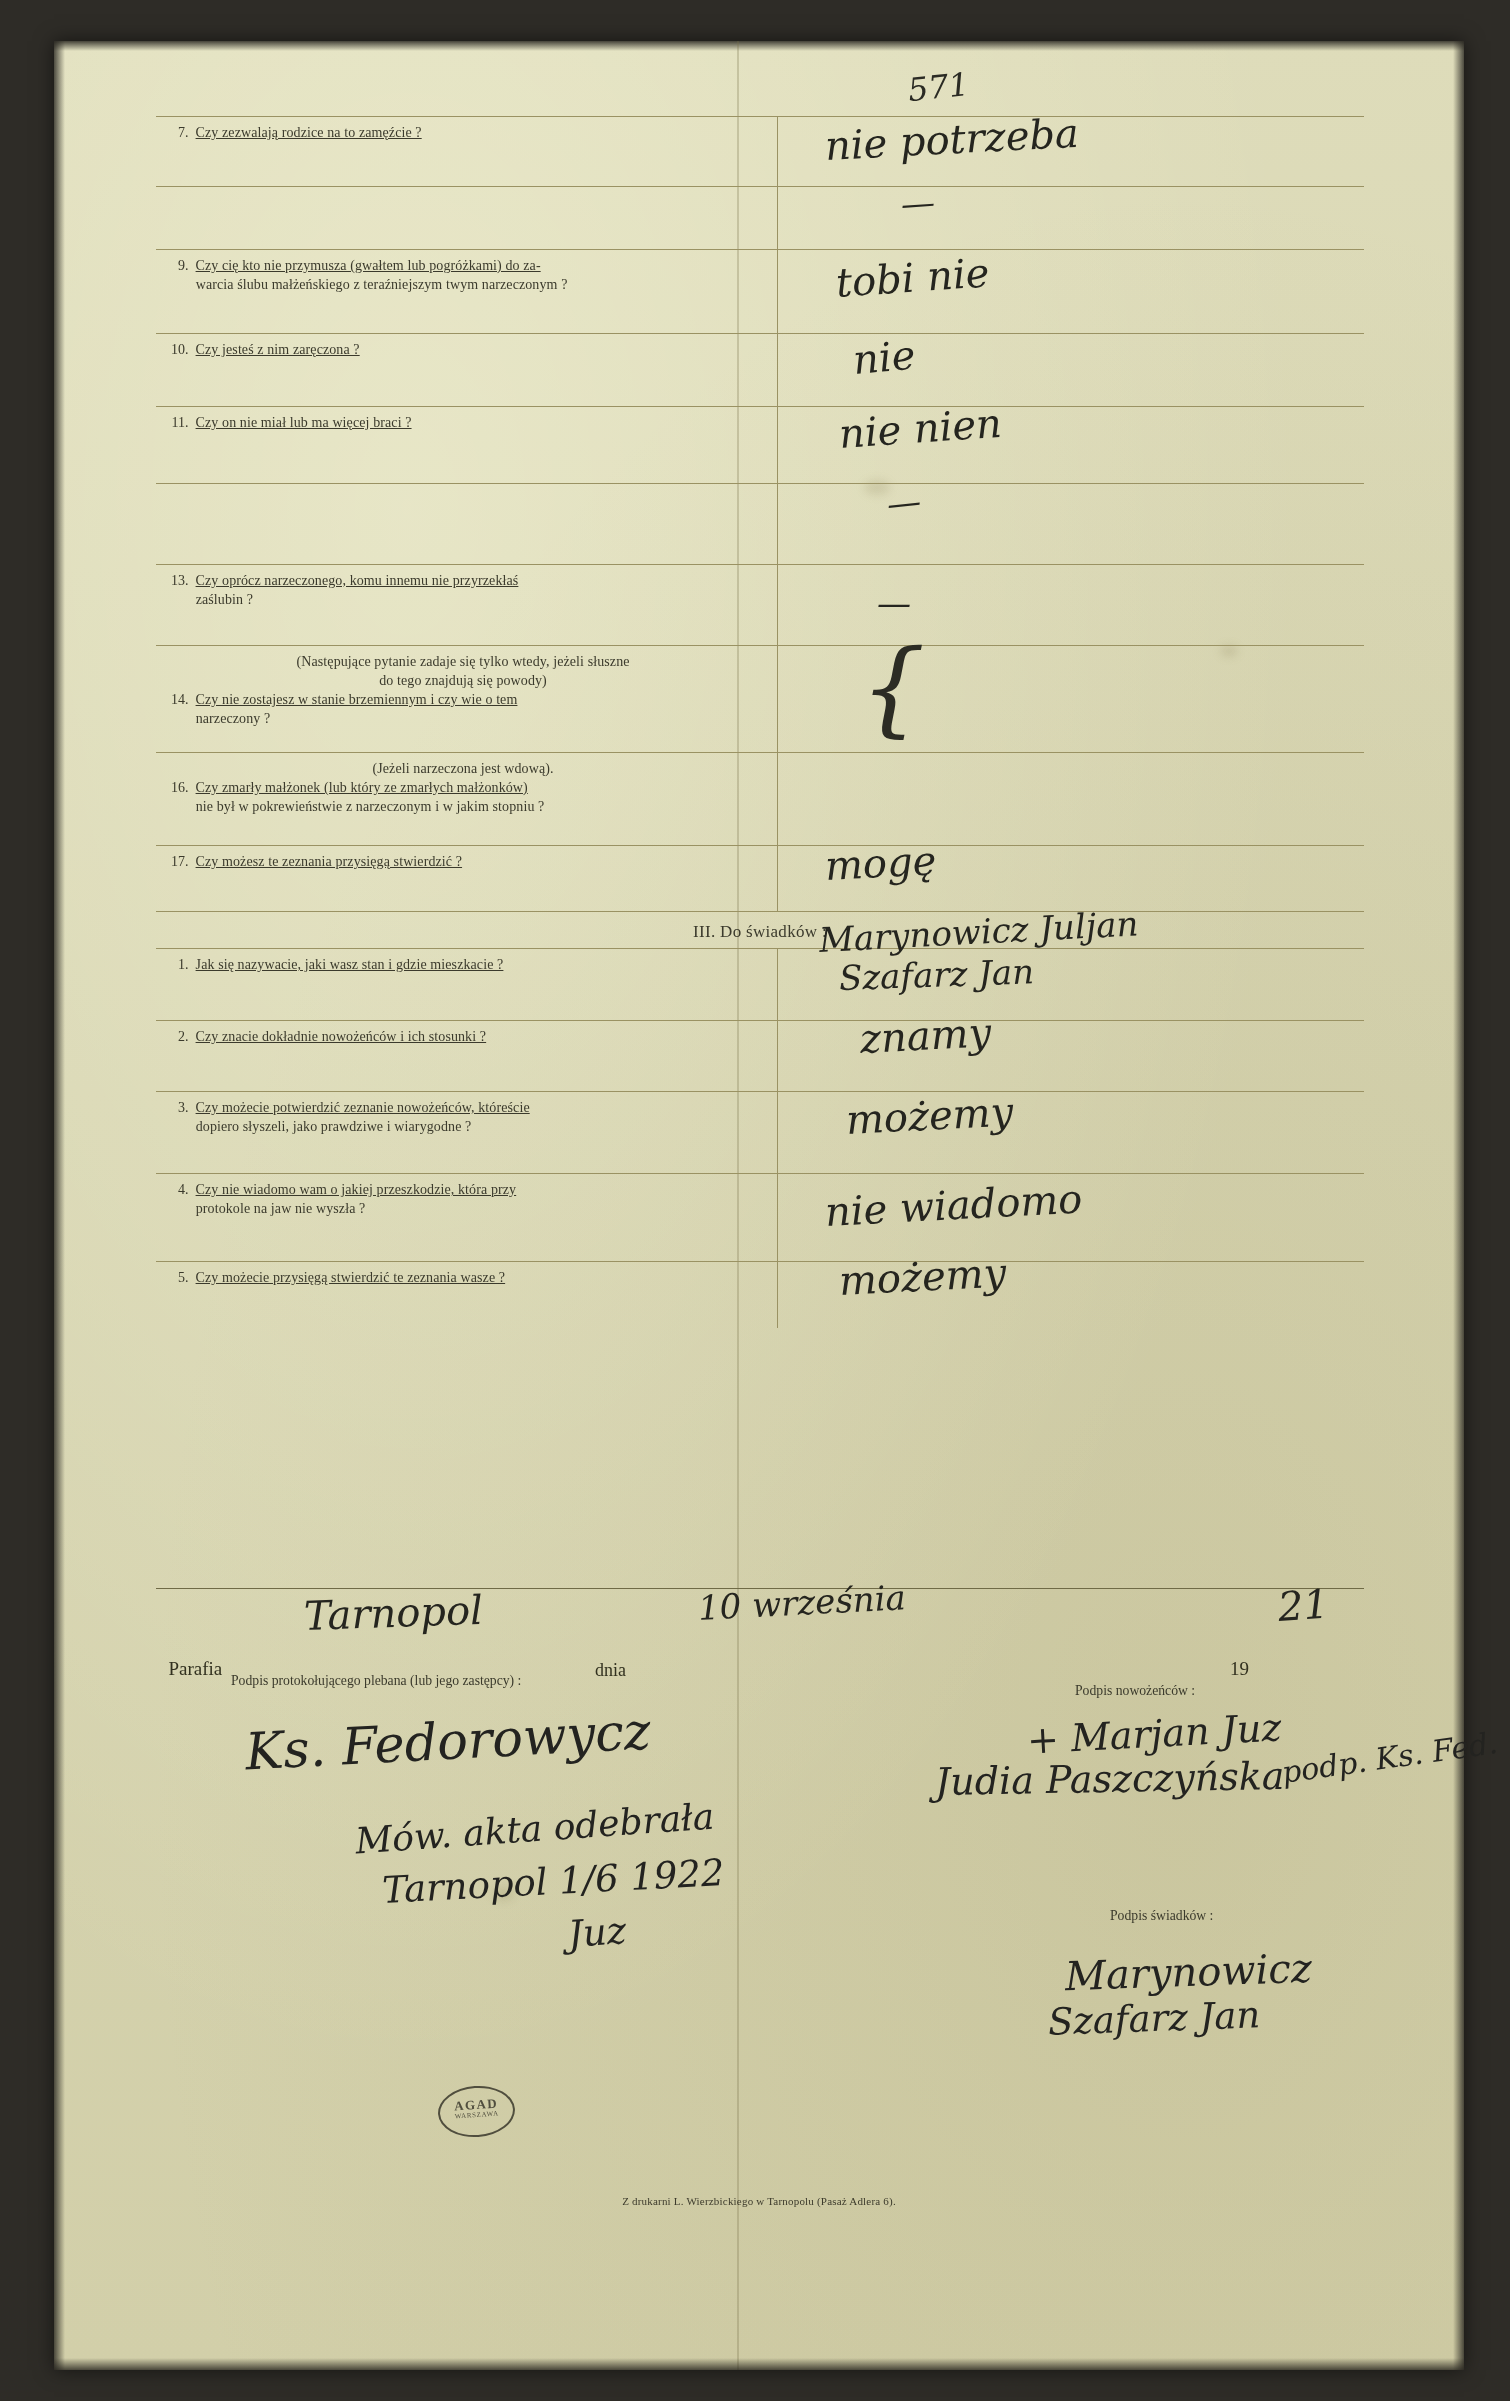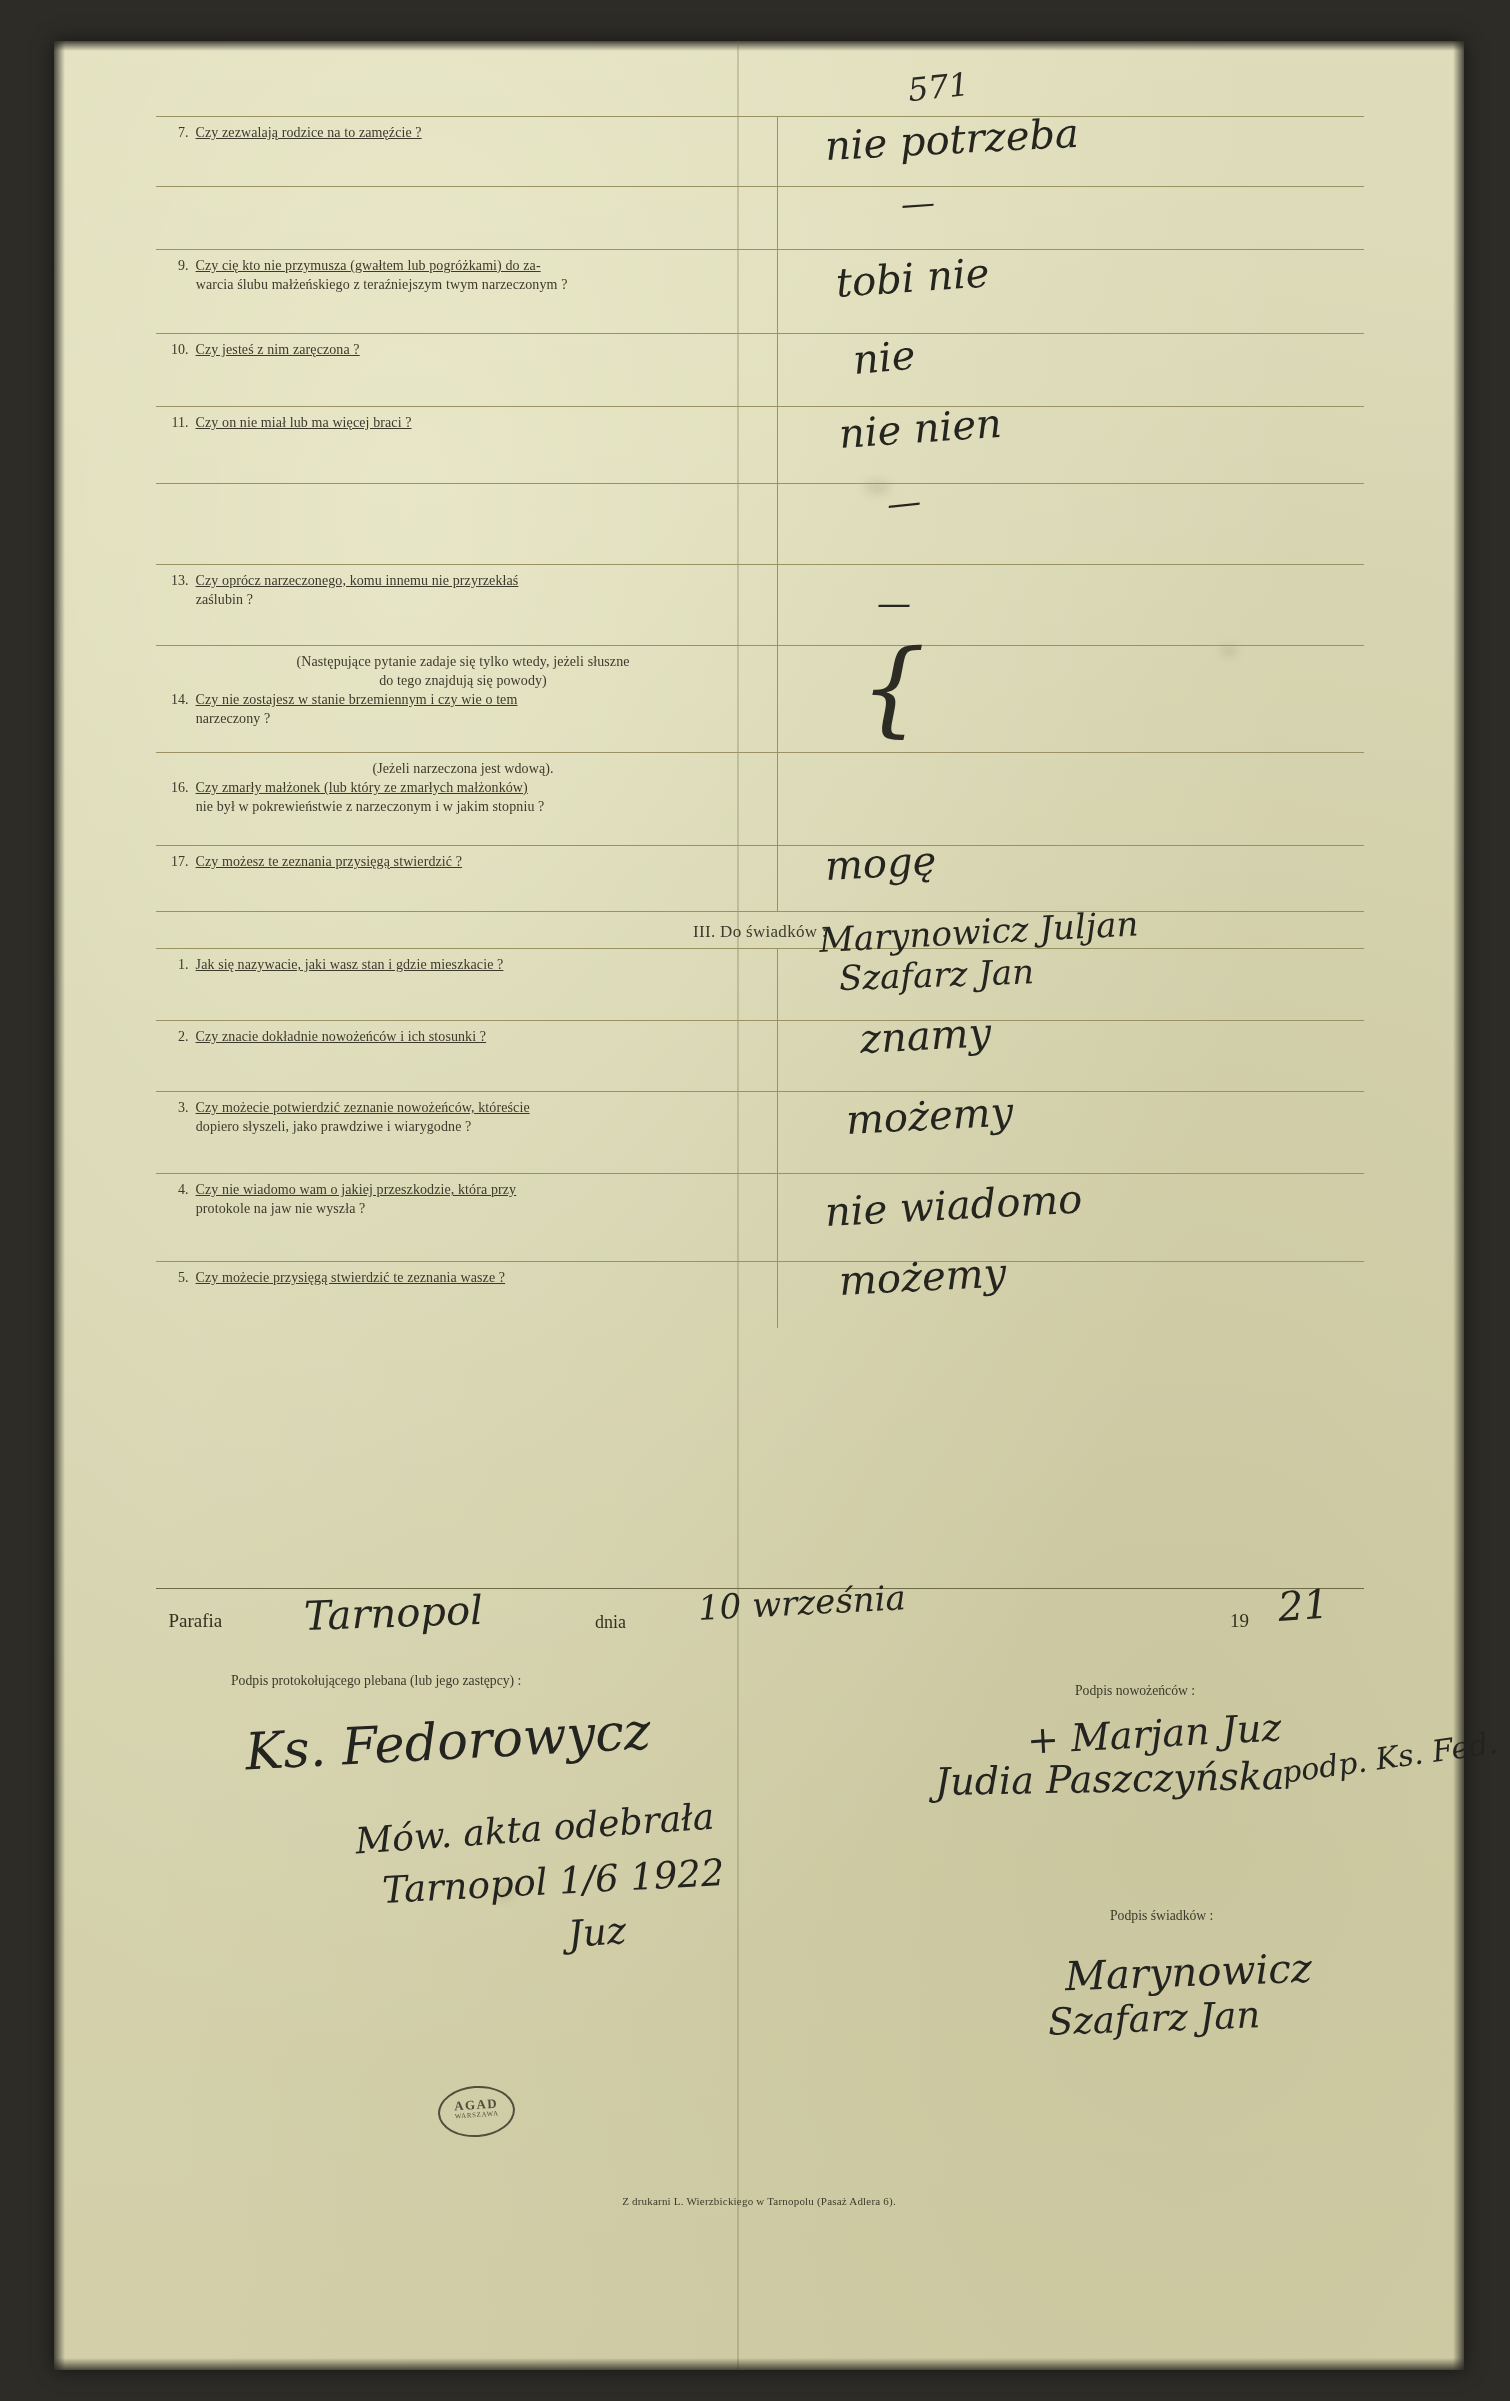--- a/index.html
+++ b/index.html
@@ -139,20 +139,21 @@
     left: 102px;
     top: 1547px;
     width: 1208px;
     border-top: 1.7px solid #6f6a46;
     height: 66px;
   }
   #parish .lbl {
     position: absolute;
     font-size: 19px;
     color: #32311f;
+    margin-top: 48px;
   }
   #parish .lbl.p1 { left: 12.4px; top: 20.6px; }
   #parish .lbl.p2 { left: 439px; top: 23px; font-size: 18px;}
   #parish .lbl.p3 { left: 1074px; top: 20.6px; }
 
   
   #signs { position: absolute; left: 102px; top: 1630px; width: 1228px; height: 480px; }
   .sig-label {
     position: absolute;
     font-size: 13.7px;

